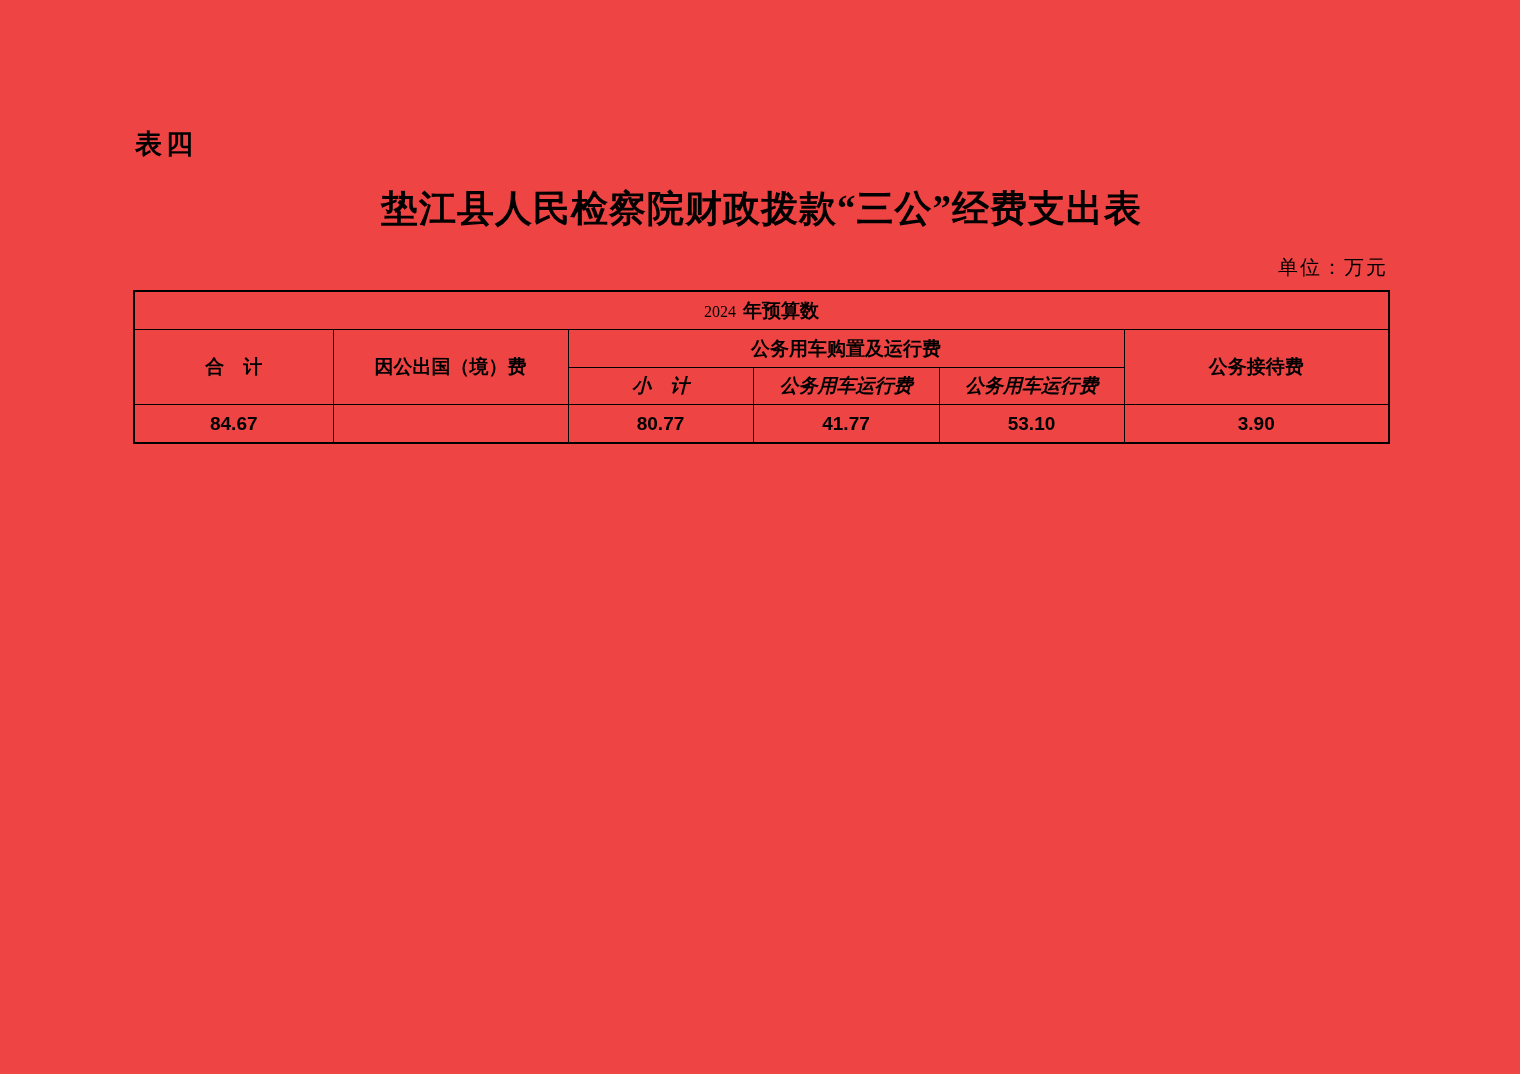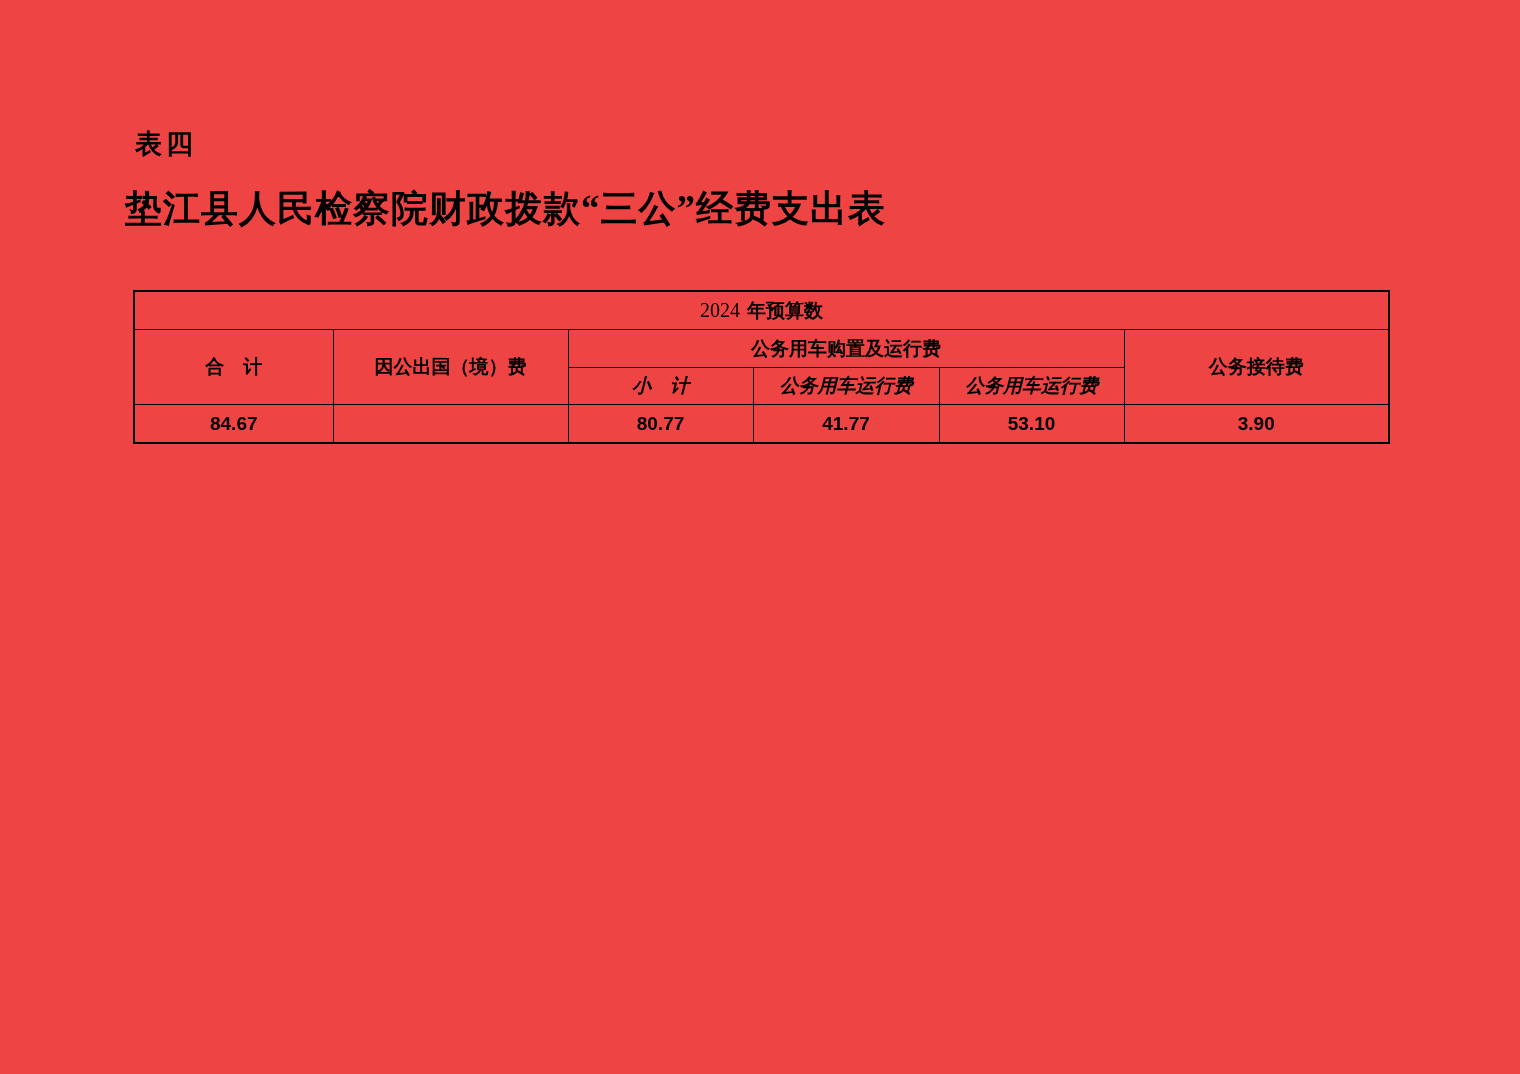--- a/index.html
+++ b/index.html
@@ -20,23 +20,24 @@
     position: absolute;
     left: 135px;
     top: 126px;
     font-size: 27px;
     font-weight: bold;
     letter-spacing: 4px;
     font-family: "Liberation Sans", sans-serif;
   }
   .doc-title {
     position: absolute;
-    left: 125px;
+    left: 134px;
     top: 184px;
     width: 1255px;
+    text-align: center;
     font-size: 37px;
     font-weight: bold;
     font-family: "Liberation Serif", serif;
     letter-spacing: 1px;
     white-space: nowrap;
   }
   .unit-note {
     position: absolute;
     left: 133px;
     top: 254px;
@@ -65,40 +66,41 @@
     padding: 0;
     overflow: hidden;
   }
   tr.r1 td { height: 37px; }
   tr.r2 td { height: 37px; }
   tr.r3 td { height: 36px; font-style: italic; }
   tr.r4 td { height: 37px; text-align: center; }
   .year-num {
     font-family: "Liberation Serif", serif;
     font-weight: normal;
-    font-size: 20px;
+    font-size: 16px;
     margin-right: 7px;
   }
   td.num {
     font-family: "Liberation Serif", serif;
     font-weight: normal;
     font-size: 20px;
     text-align: right;
     padding-right: 5px;
   }
 </style>
 </head>
 <body>
 
 <div class="page">
 
   <div class="table-label">表四</div>
 
   <div class="doc-title">垫江县人民检察院财政拨款“三公”经费支出表</div>
 
+  <div class="unit-note">单位：万元</div>
 
   <table class="budget">
     <colgroup>
       <col style="width:199px">
       <col style="width:235px">
       <col style="width:185px">
       <col style="width:186px">
       <col style="width:185px">
       <col style="width:265px">
     </colgroup>

